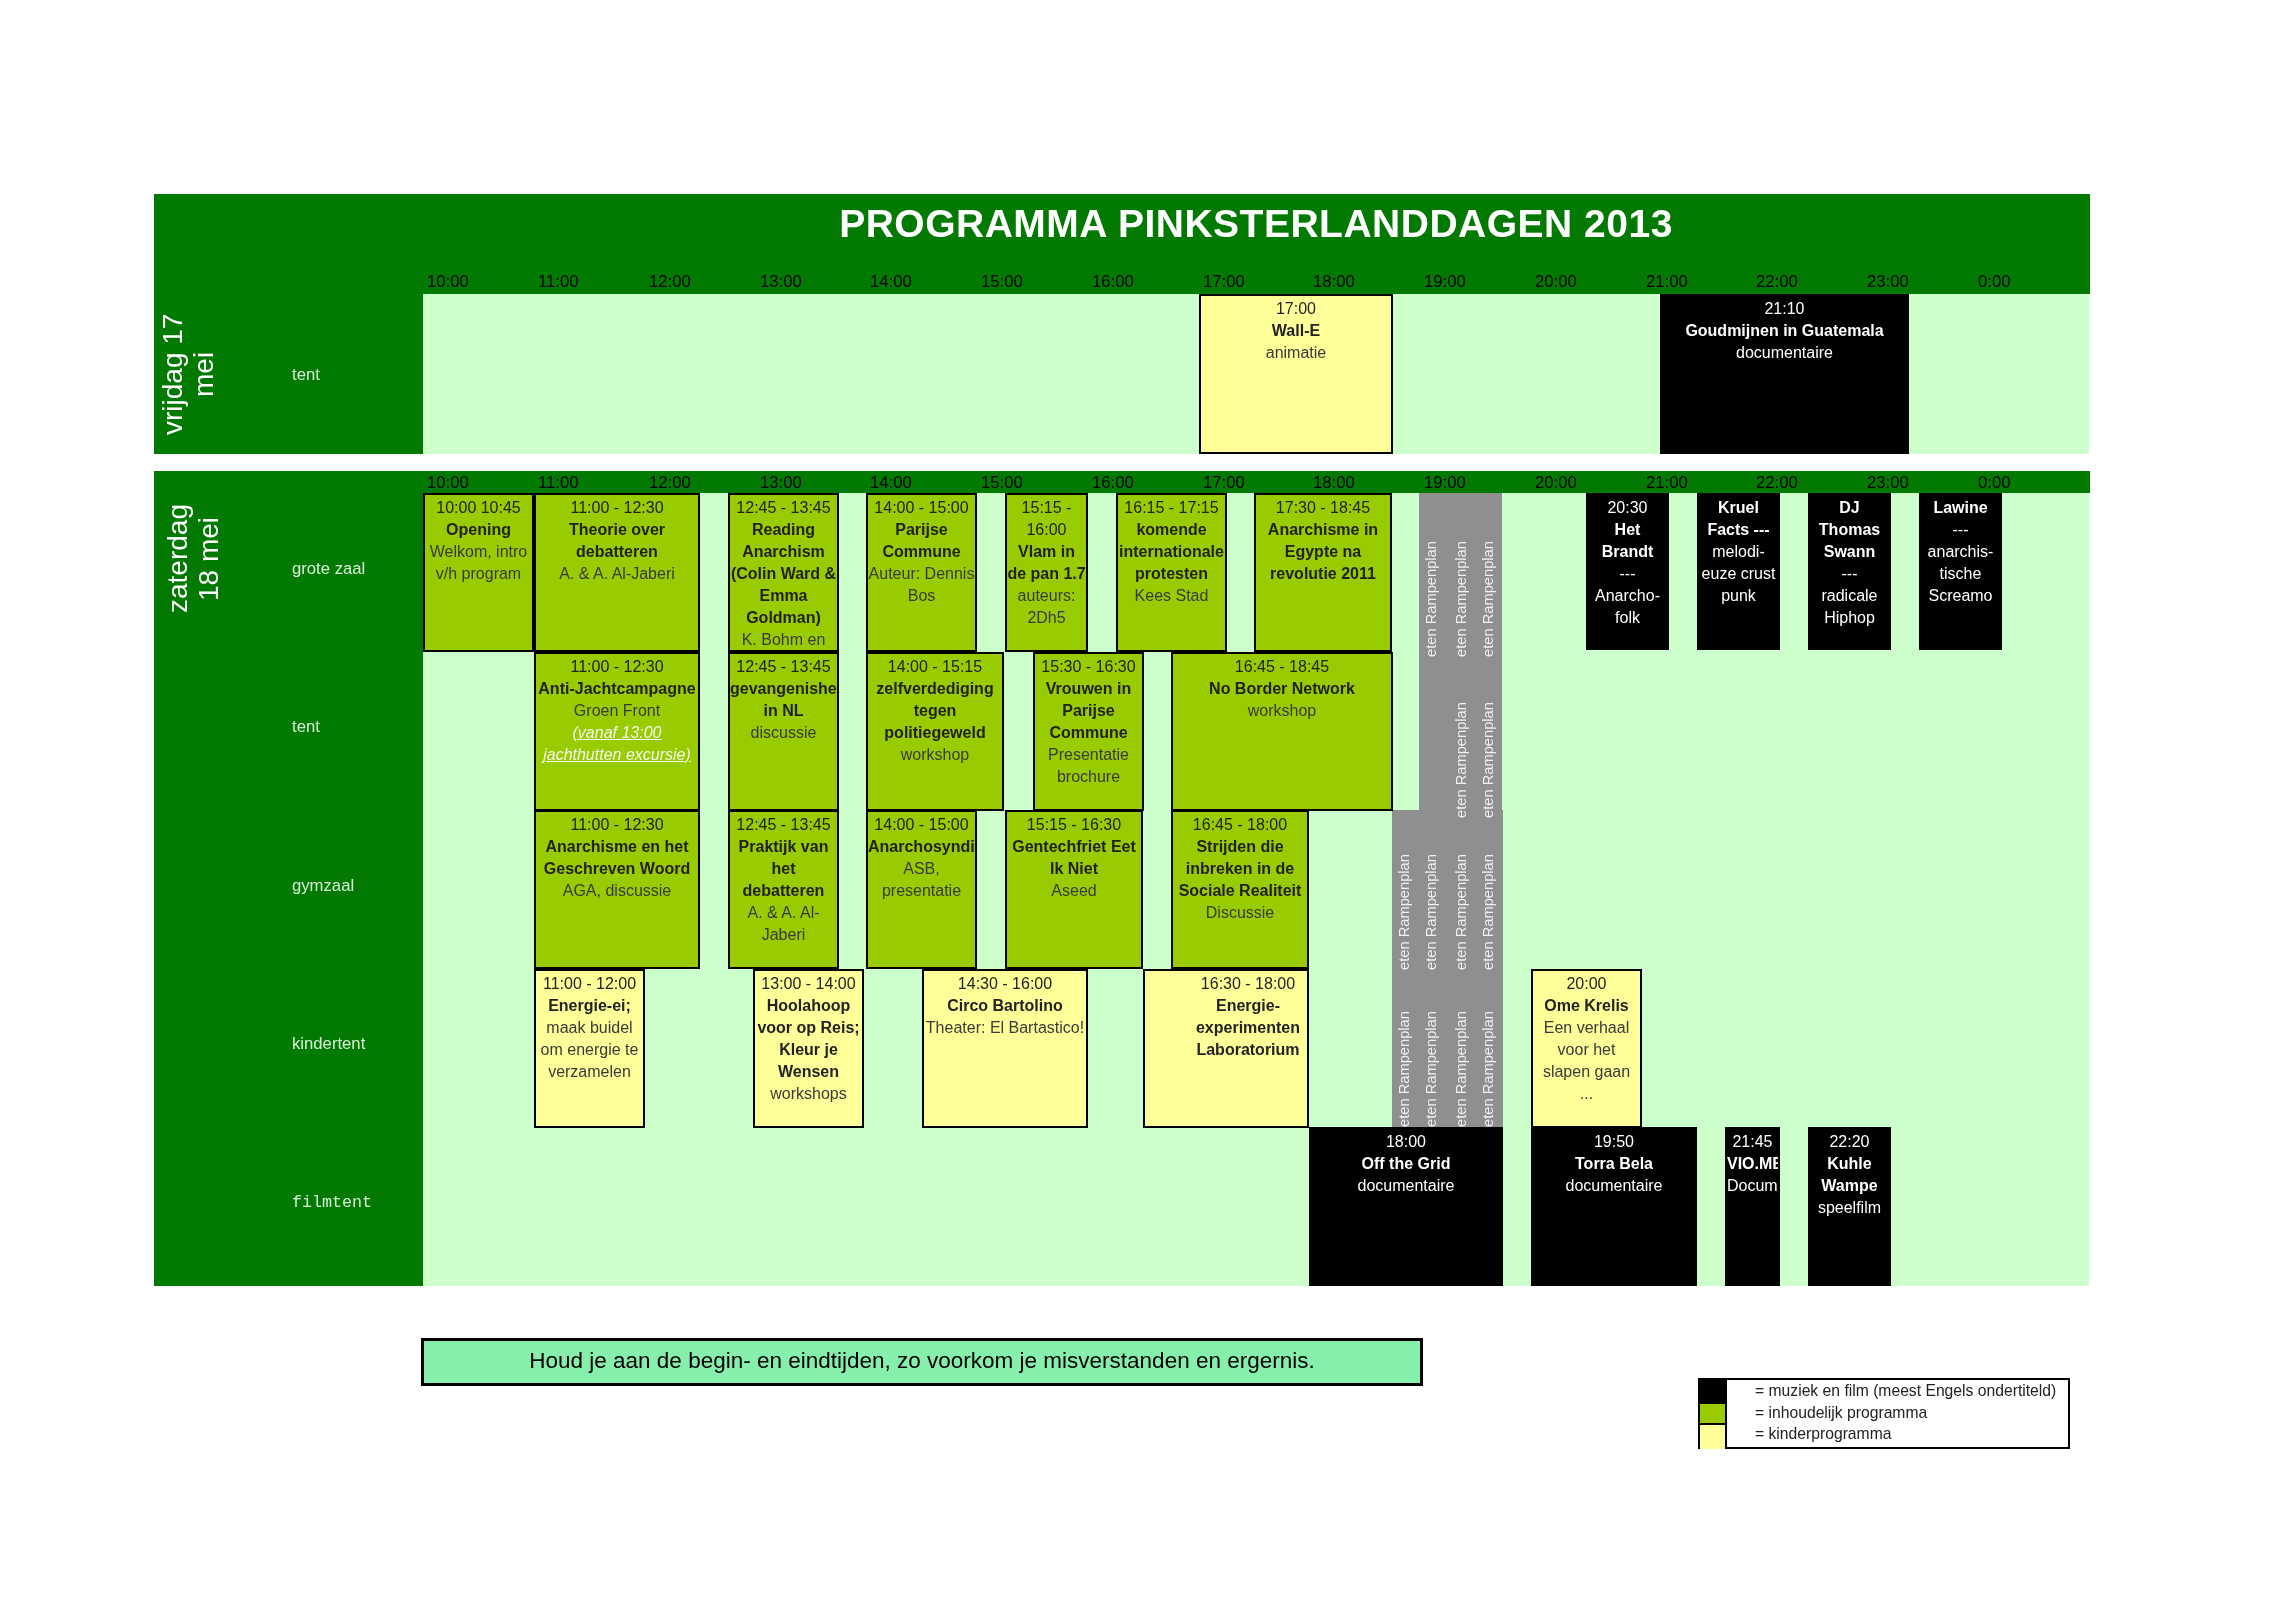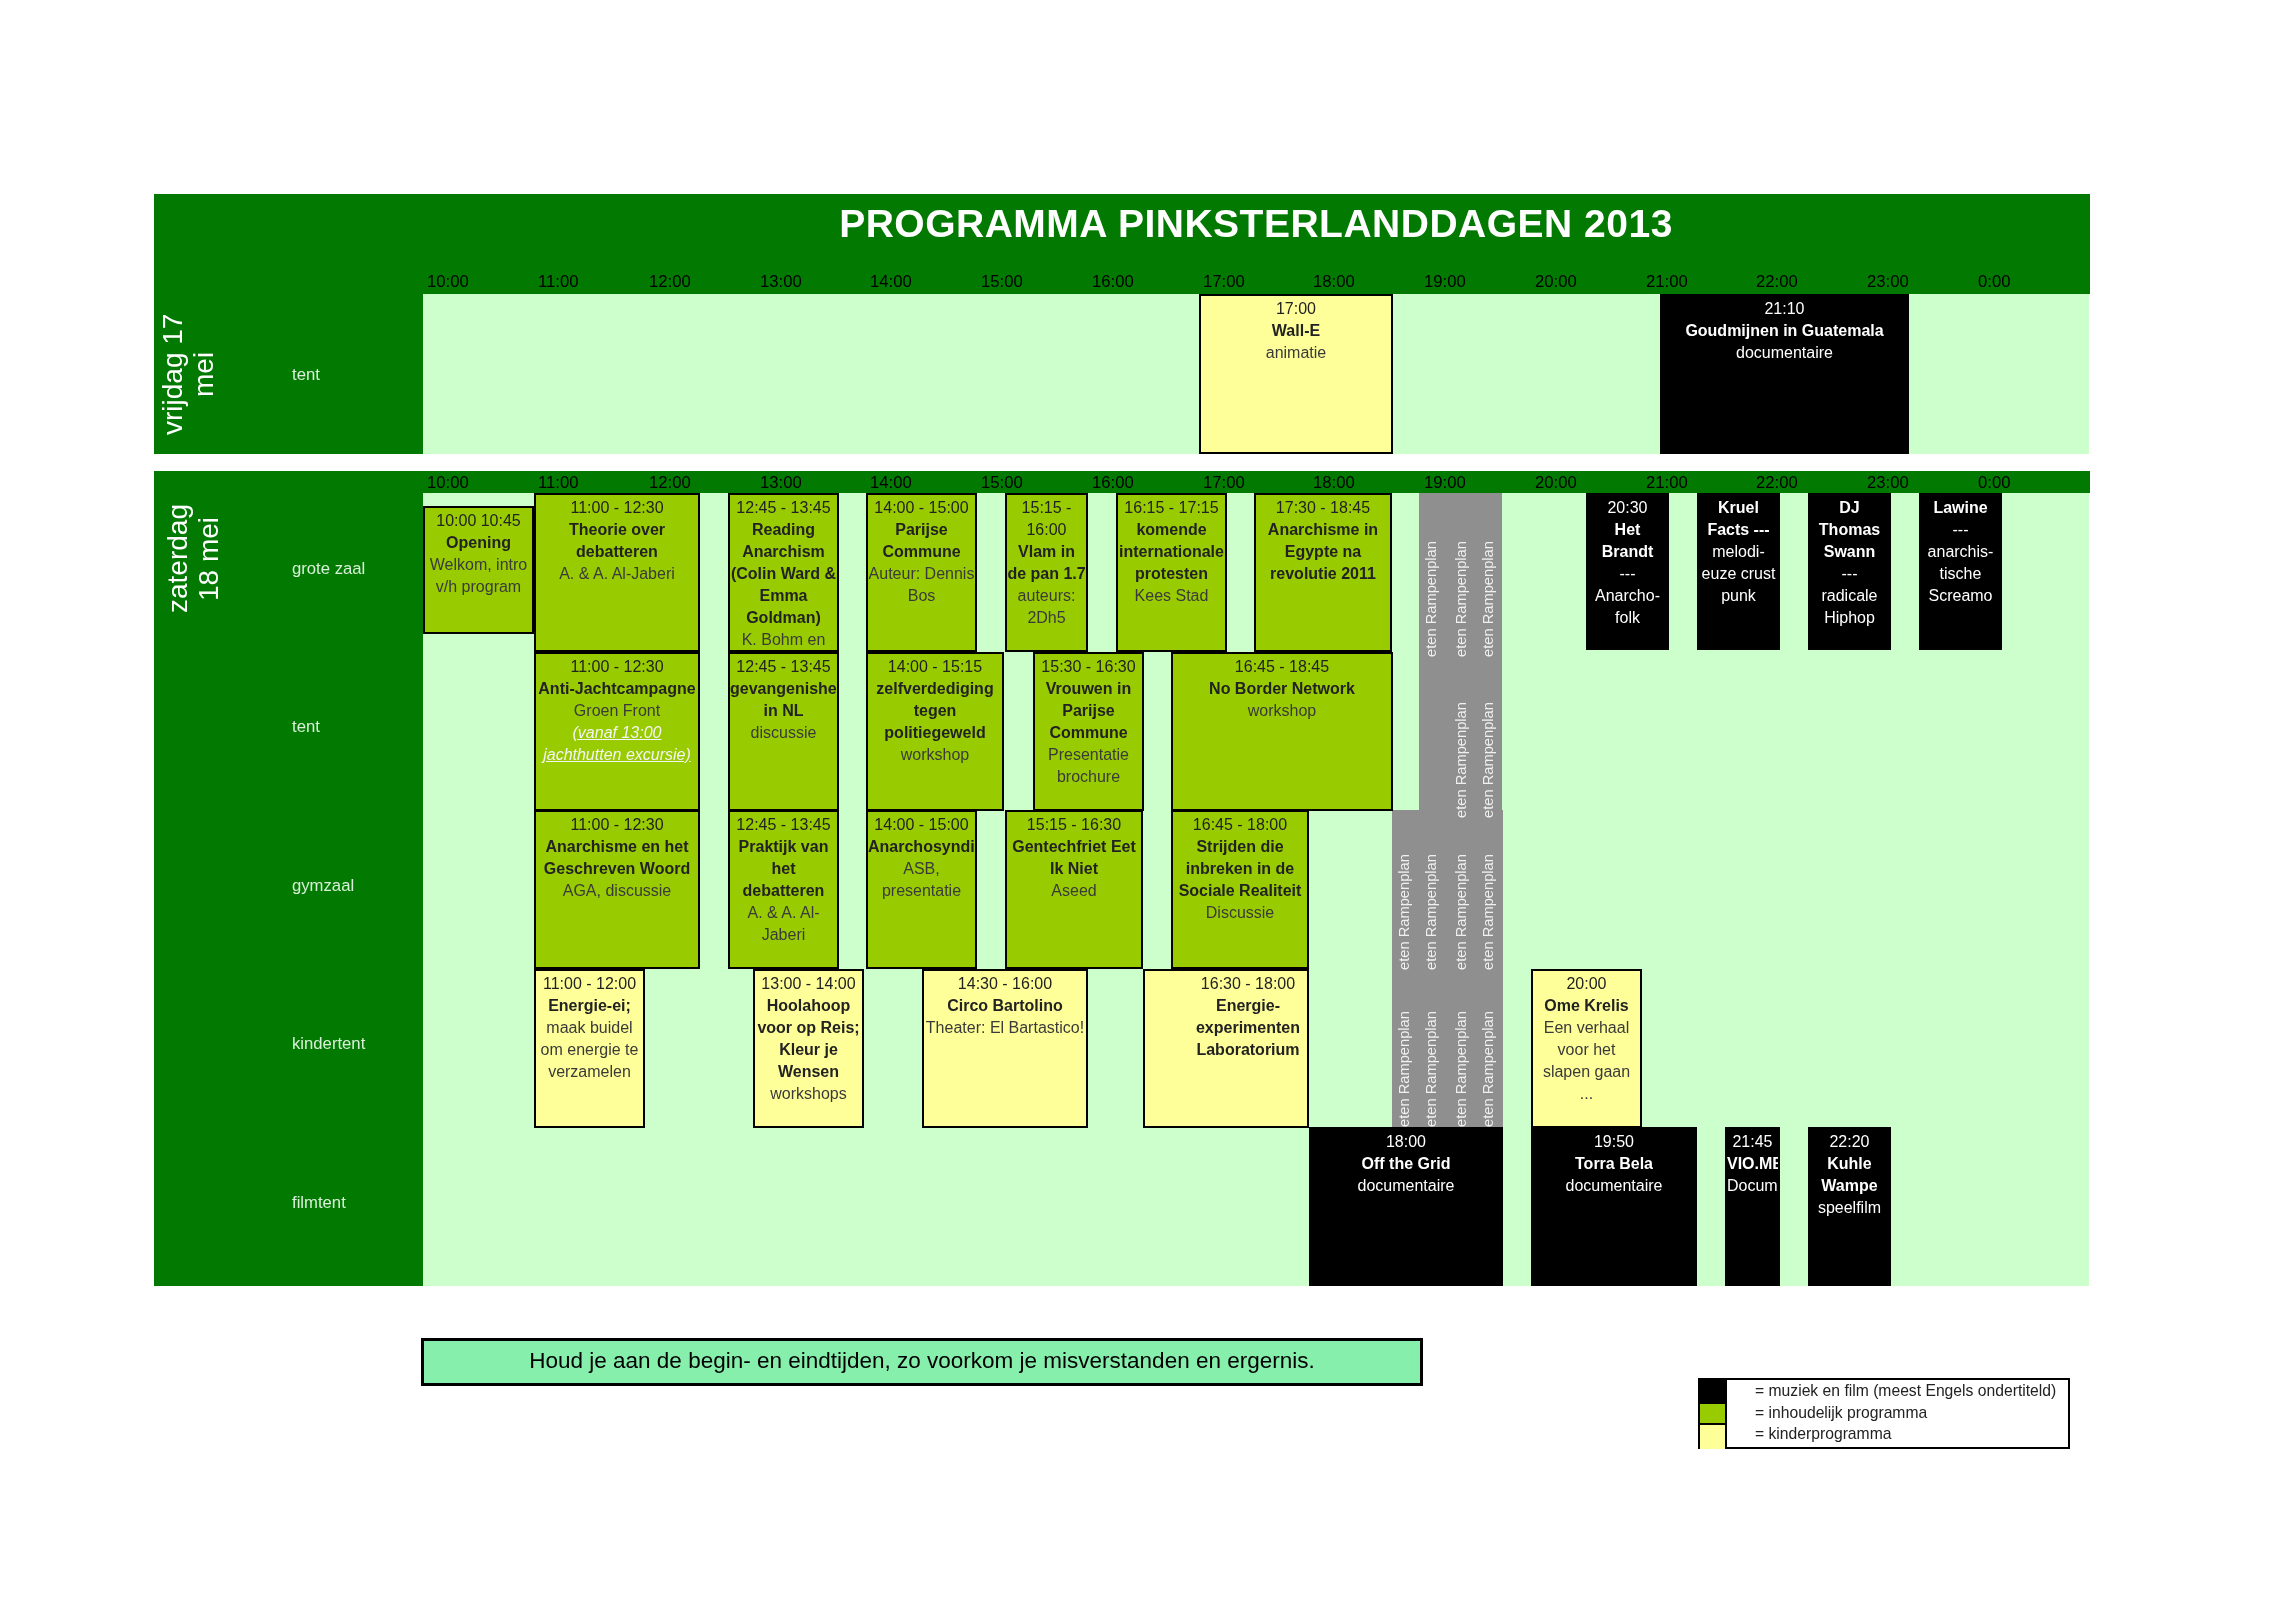--- a/index.html
+++ b/index.html
@@ -71,21 +71,21 @@
 <div class="abs green" style="left:154px; top:471px; width:1936px; height:21.6px;"></div>
 <div class="abs green" style="left:154px; top:493px; width:270px; height:793px;"></div>
 <div class="abs grid" style="left:423px; top:493px; width:1666px; height:793px;"></div>
 <div class="abs daylabel" style="left:162px; top:493px; width:71px; height:132px;">zaterdag
 18 mei</div>
 <div id="sat-venues">
     <span class="abs venue" style="left: 292px; top: 559px;">grote zaal</span>
     <span class="abs venue" style="left: 292px; top: 717px;">tent</span>
     <span class="abs venue" style="left: 292px; top: 876px;">gymzaal</span>
     <span class="abs venue" style="left: 292px; top: 1034px;">kindertent</span>
-    <span class="abs venue" style="left: 292px; top: 1193px;">filmtent</span>
+    <span class="abs venue" style="left: 292px; top: 1193px; font-family: Liberation Mono, monospace;">filmtent</span>
   </div>
 <div id="sat-hours">
     <span class="abs hour" style="left: 427px; top: 473px;">10:00</span>
     <span class="abs hour" style="left: 538px; top: 473px;">11:00</span>
     <span class="abs hour" style="left: 649px; top: 473px;">12:00</span>
     <span class="abs hour" style="left: 760px; top: 473px;">13:00</span>
     <span class="abs hour" style="left: 870px; top: 473px;">14:00</span>
     <span class="abs hour" style="left: 981px; top: 473px;">15:00</span>
     <span class="abs hour" style="left: 1092px; top: 473px;">16:00</span>
     <span class="abs hour" style="left: 1203px; top: 473px;">17:00</span>
@@ -110,21 +110,21 @@
     <span class="eten" style="left: 1423px; top: 823px; height: 147px;">eten Rampenplan</span>
     <span class="eten" style="left: 1453px; top: 823px; height: 147px;">eten Rampenplan</span>
     <span class="eten" style="left: 1480px; top: 823px; height: 147px;">eten Rampenplan</span>
     <span class="eten" style="left: 1396px; top: 980px; height: 147px;">eten Rampenplan</span>
     <span class="eten" style="left: 1423px; top: 980px; height: 147px;">eten Rampenplan</span>
     <span class="eten" style="left: 1453px; top: 980px; height: 147px;">eten Rampenplan</span>
     <span class="eten" style="left: 1480px; top: 980px; height: 147px;">eten Rampenplan</span>
   </div>
 
 <div id="sat-events">
-    <div class="abs ev inh" style="left: 423px; width: 111px; top: 506px; height: 128px;">
+    <div class="abs ev inh" style="left: 423px; width: 111px; top: 493px; height: 159px;">
       <span class="t">10:00 10:45</span>
       <span class="n">Opening</span>
       <span class="sub">Welkom, intro v/h program</span>
     </div>
     <div class="abs ev inh" style="left: 534px; width: 166px; top: 493px; height: 159px;">
       <span class="t">11:00 - 12:30</span>
       <span class="n">Theorie over debatteren</span>
       <span class="sub">A. &amp; A. Al-Jaberi</span>
     </div>
     <div class="abs ev inh" style="left: 728px; width: 111px; top: 493px; height: 159px;">

